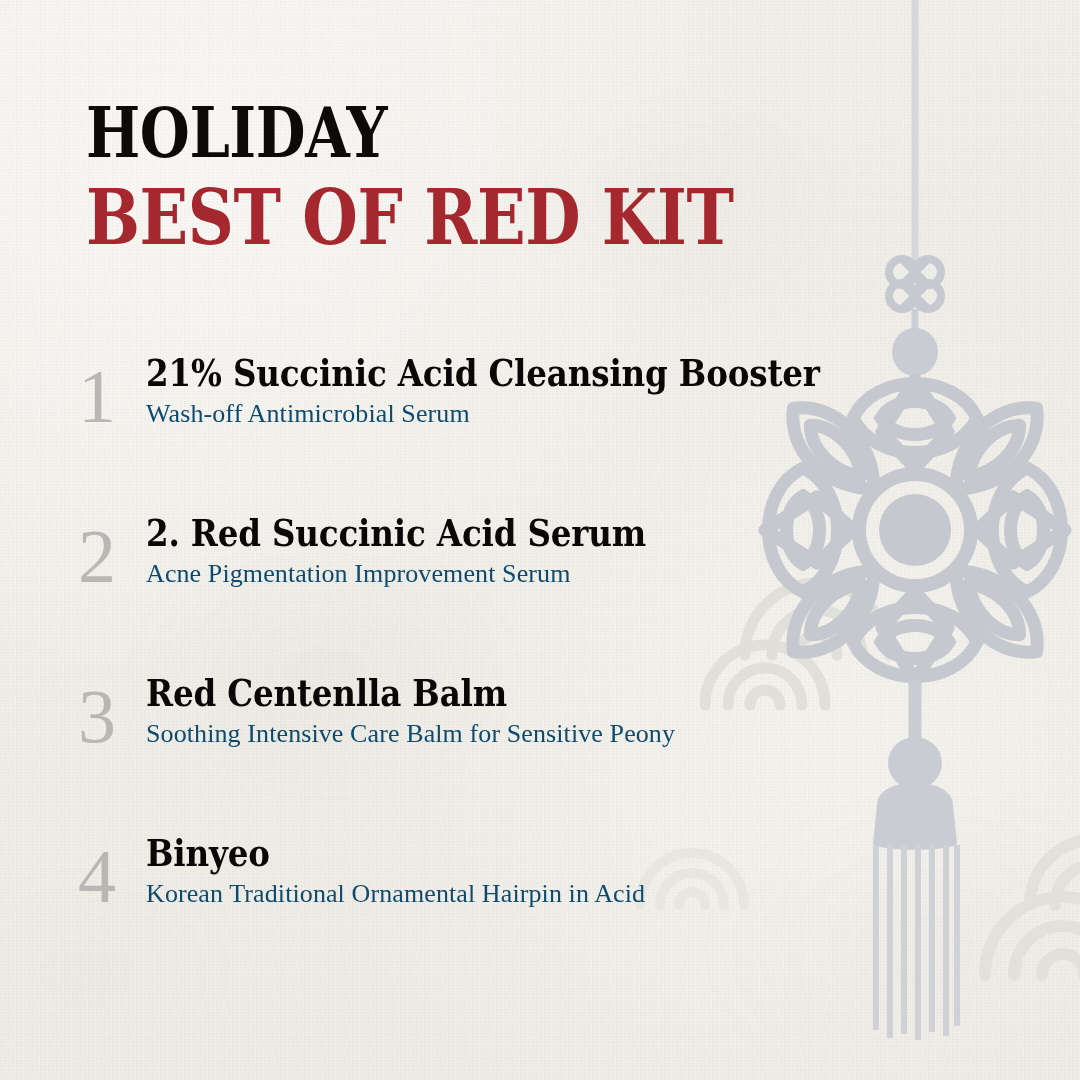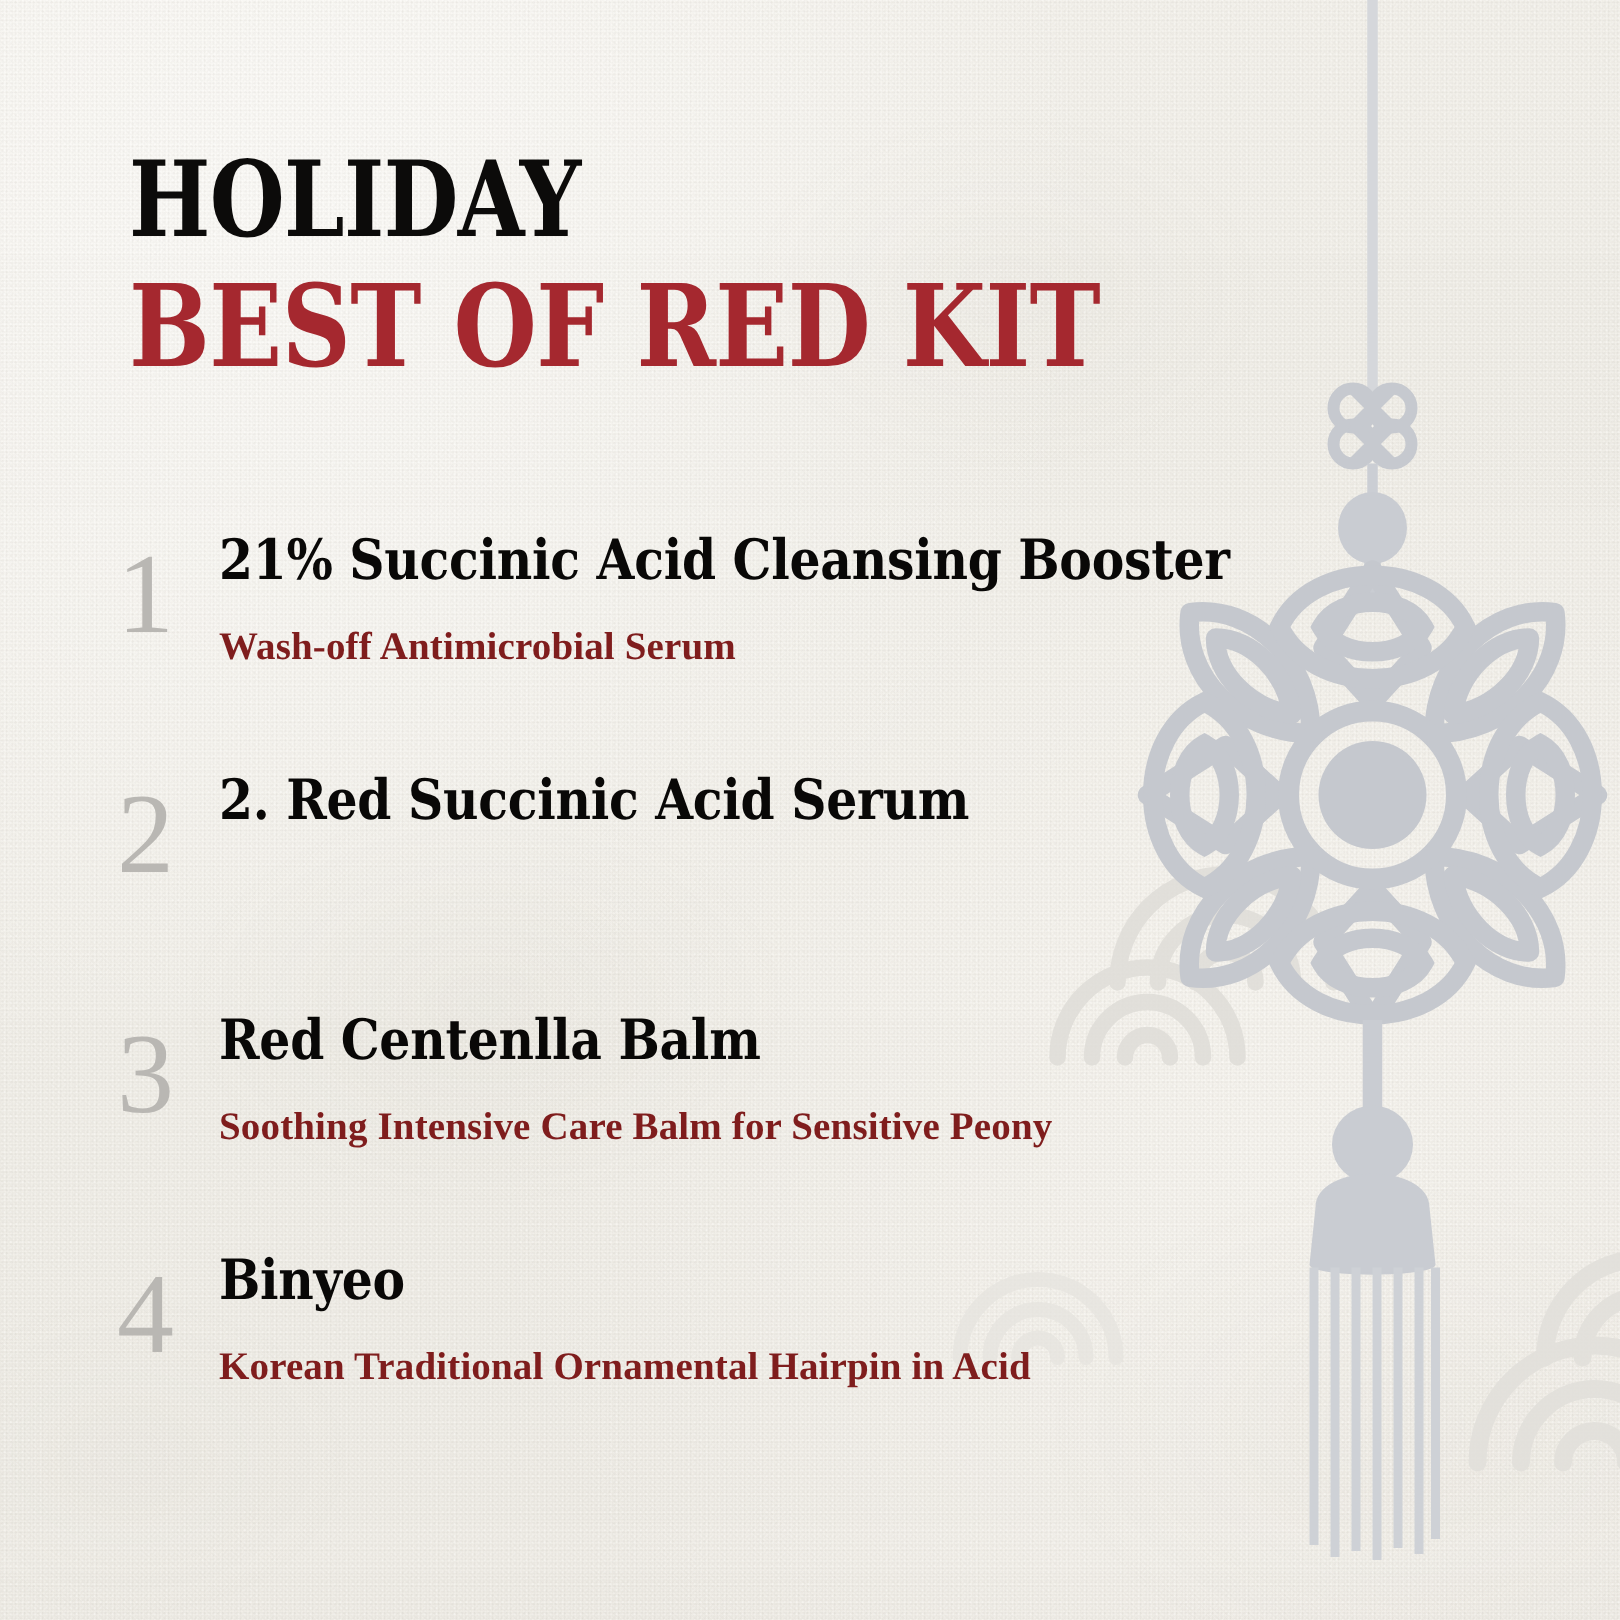--- a/index.html
+++ b/index.html
@@ -159,26 +159,26 @@
     font-size: 37px;
     line-height: 50px;
     color: #090807;
     letter-spacing: -0.2px;
     transform: scaleX(.88);
     transform-origin: left center;
     white-space: nowrap;
   }
   .item-desc {
     display: block;
-    margin-top: 17px;
+    margin-top: 0;
     font-family: "Liberation Serif", "DejaVu Serif", serif;
-    font-weight: 700;
+    font-weight: 400;
     font-size: 26px;
     line-height: 32px;
-    color: #7f1d1d;
+    color: #0c4a6e;
     letter-spacing: .1px;
     white-space: nowrap;
   }
 </style>
 </head>
 <body>
 
 <div id="poster">
 
   <div class="bg-base"></div>
@@ -326,20 +326,21 @@
       <div class="item-body">
         <span class="item-title">21% Succinic Acid Cleansing Booster</span>
         <span class="item-desc">Wash-off Antimicrobial Serum</span>
       </div>
     </div>
 
     <div class="list-item">
       <span class="item-number">2</span>
       <div class="item-body">
         <span class="item-title">2. Red Succinic Acid Serum</span>
+        <span class="item-desc">Acne Pigmentation Improvement Serum</span>
       </div>
     </div>
 
     <div class="list-item">
       <span class="item-number">3</span>
       <div class="item-body">
         <span class="item-title">Red Centenlla Balm</span>
         <span class="item-desc">Soothing Intensive Care Balm for Sensitive Peony</span>
       </div>
     </div>

